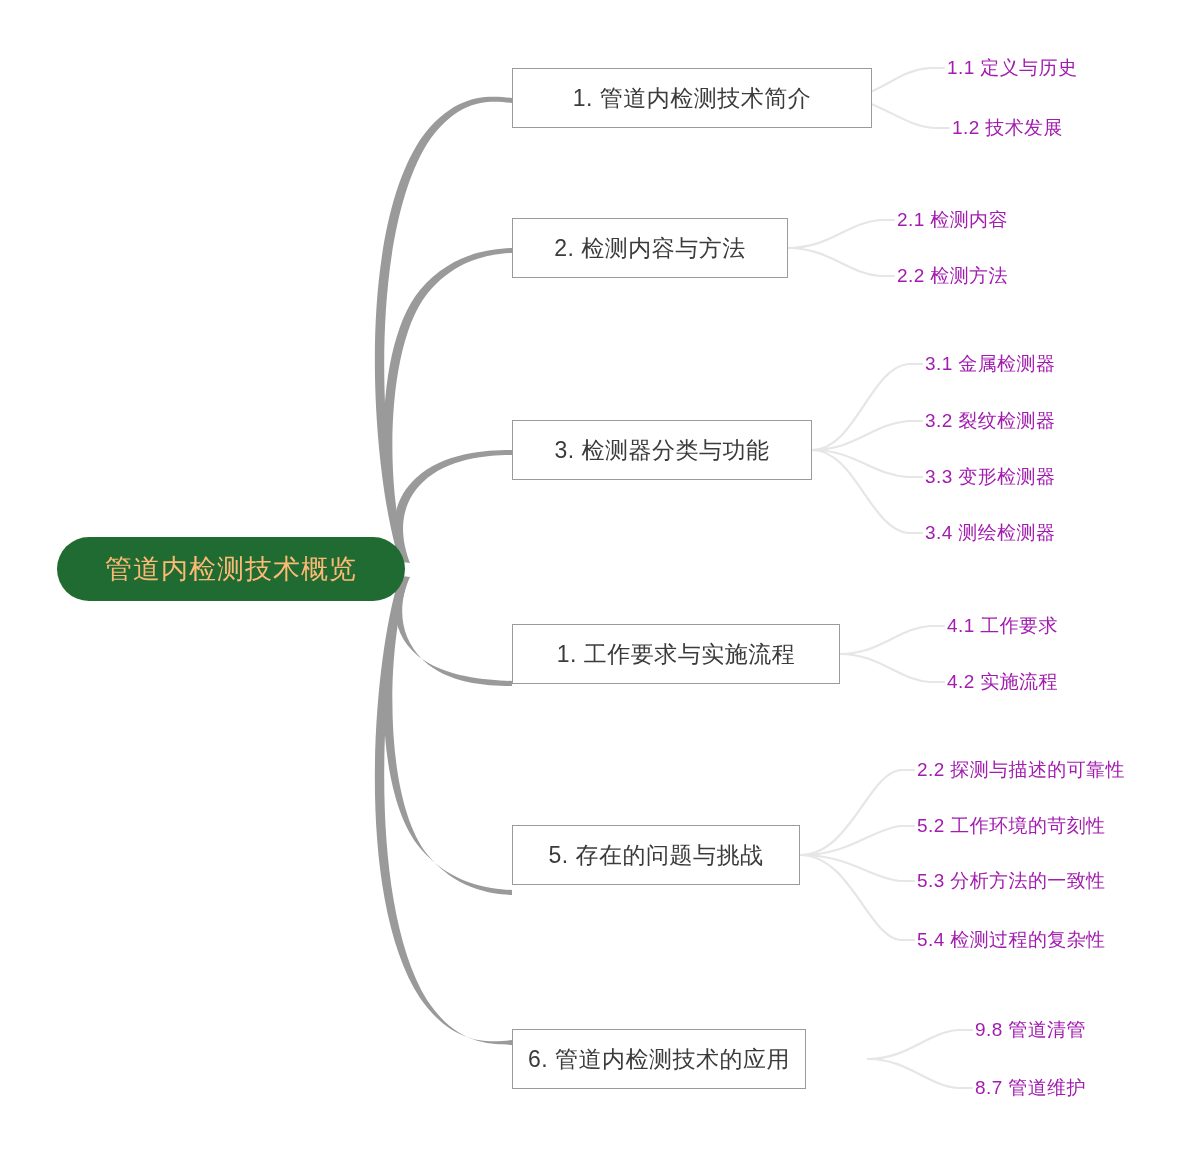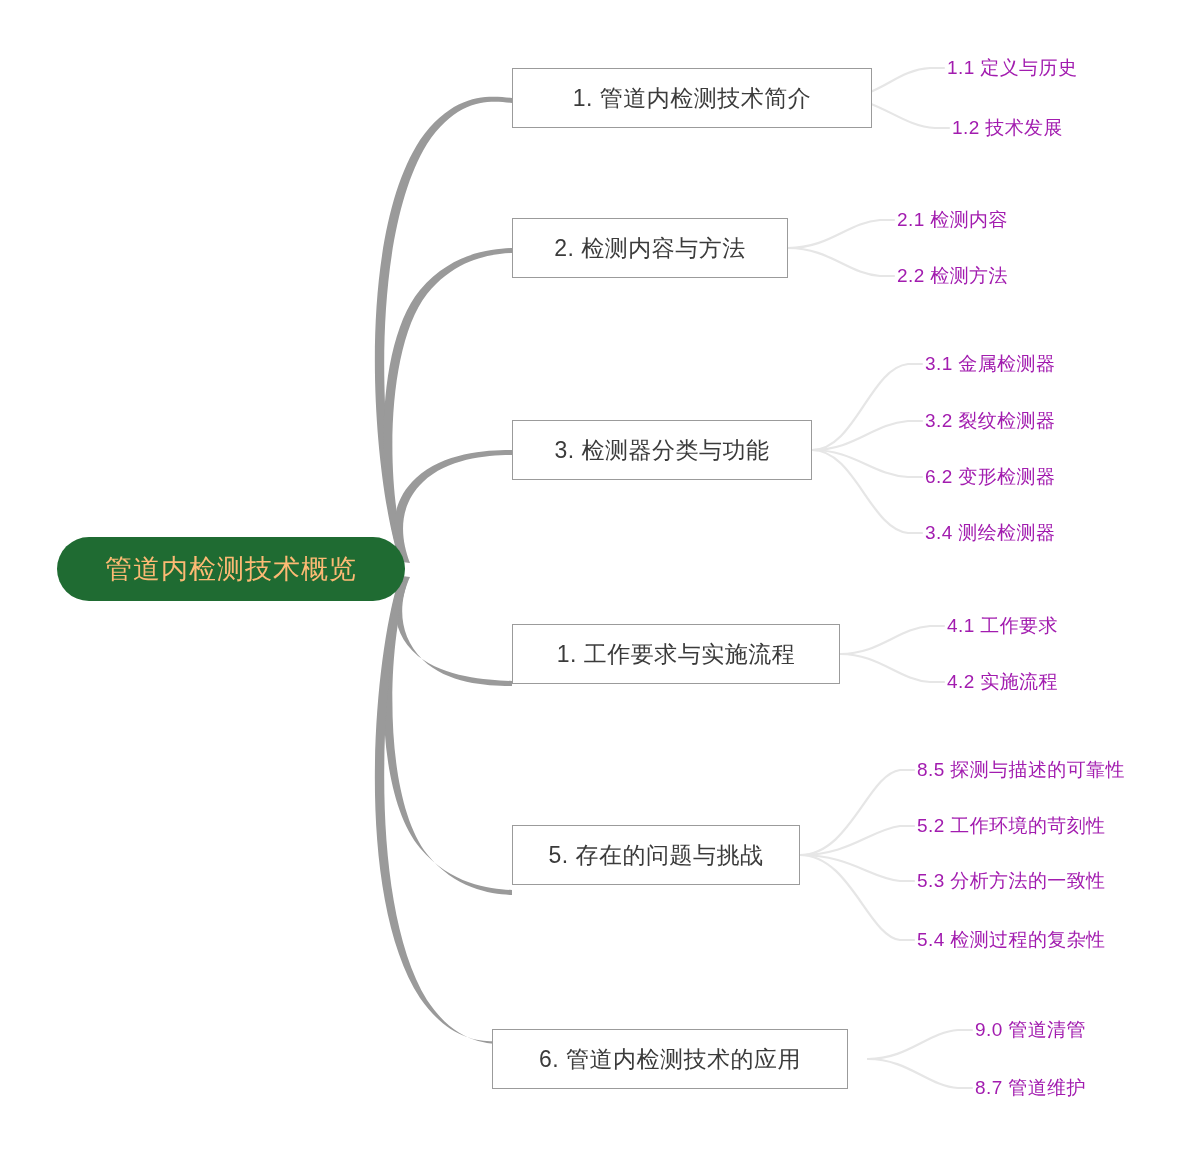--- a/index.html
+++ b/index.html
@@ -150,56 +150,56 @@
     <div class="branch-node" style="left:512px; top:420px; width:300px; height:60px;">
       <span>3. 检测器分类与功能</span>
     </div>
     <div class="leaf-node" style="left:925px; top:350px; height:28px;">
       <span>3.1 金属检测器</span>
     </div>
     <div class="leaf-node" style="left:925px; top:407px; height:28px;">
       <span>3.2 裂纹检测器</span>
     </div>
     <div class="leaf-node" style="left:925px; top:463px; height:28px;">
-      <span>6.2 变形检测器</span>
+      <span>3.3 变形检测器</span>
     </div>
     <div class="leaf-node" style="left:925px; top:519px; height:28px;">
       <span>3.4 测绘检测器</span>
     </div>
 
     <div class="branch-node" style="left:512px; top:624px; width:328px; height:60px;">
       <span>1. 工作要求与实施流程</span>
     </div>
     <div class="leaf-node" style="left:947px; top:612px; height:28px;">
       <span>4.1 工作要求</span>
     </div>
     <div class="leaf-node" style="left:947px; top:668px; height:28px;">
       <span>4.2 实施流程</span>
     </div>
 
     <div class="branch-node" style="left:512px; top:825px; width:288px; height:60px;">
       <span>5. 存在的问题与挑战</span>
     </div>
     <div class="leaf-node" style="left:917px; top:756px; height:28px;">
-      <span>8.5 探测与描述的可靠性</span>
+      <span>2.2 探测与描述的可靠性</span>
     </div>
     <div class="leaf-node" style="left:917px; top:812px; height:28px;">
       <span>5.2 工作环境的苛刻性</span>
     </div>
     <div class="leaf-node" style="left:917px; top:867px; height:28px;">
       <span>5.3 分析方法的一致性</span>
     </div>
     <div class="leaf-node" style="left:917px; top:926px; height:28px;">
       <span>5.4 检测过程的复杂性</span>
     </div>
 
-    <div class="branch-node" style="left:492px; top:1029px; width:356px; height:60px;">
+    <div class="branch-node" style="left:512px; top:1029px; width:294px; height:60px;">
       <span>6. 管道内检测技术的应用</span>
     </div>
     <div class="leaf-node" style="left:975px; top:1016px; height:28px;">
-      <span>9.0 管道清管</span>
+      <span>9.8 管道清管</span>
     </div>
     <div class="leaf-node" style="left:975px; top:1074px; height:28px;">
       <span>8.7 管道维护</span>
     </div>
 
   </div>
 </div>
 
 </body></html>

